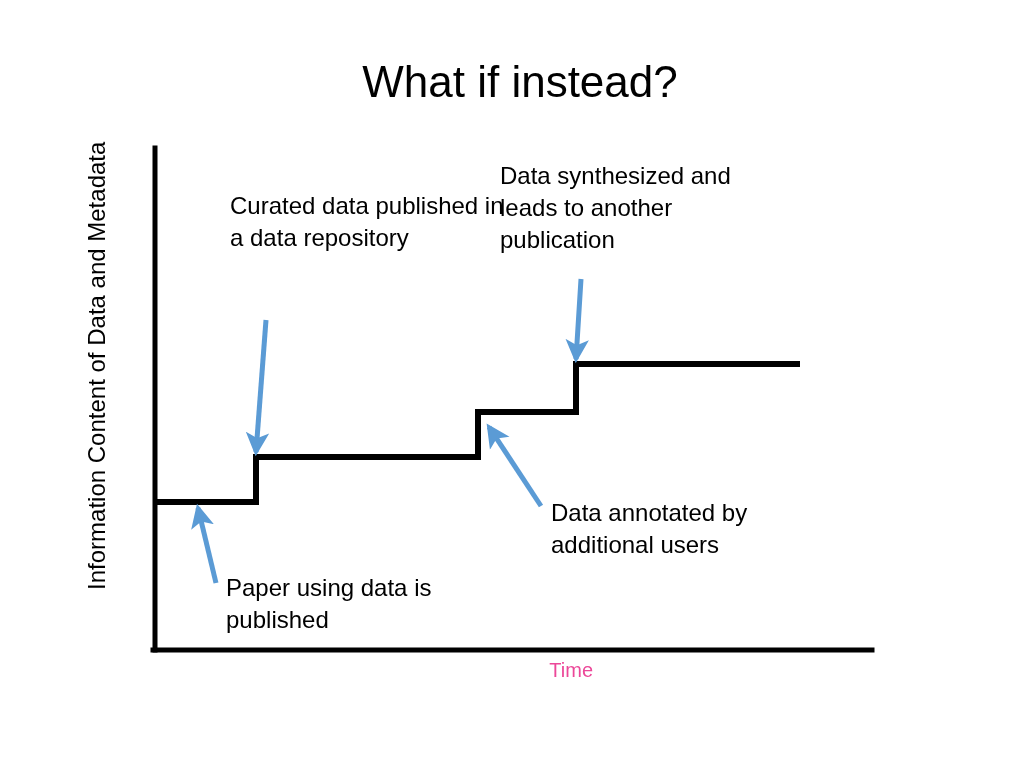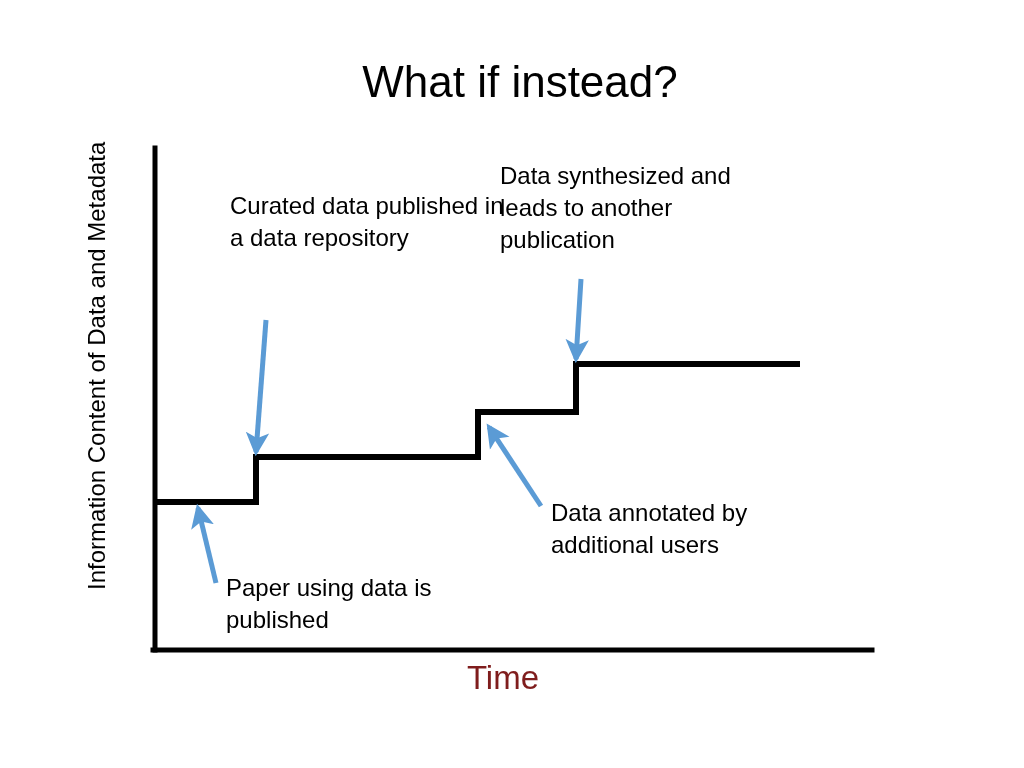--- a/index.html
+++ b/index.html
@@ -43,23 +43,23 @@
     font-size: 24px;
     line-height: 1.15;
     color: #000000;
     white-space: nowrap;
   }
   .xaxis-label {
     position: absolute;
     left: 413px;
     top: 659px;
     width: 180px;
-    text-align: center;
-    font-size: 33px;
-    color: #7f1d1d;
+    text-align: right;
+    font-size: 20px;
+    color: #ec4899;
   }
   .callout {
     position: absolute;
     font-size: 24px;
     line-height: 1.34;
     color: #000000;
   }
   #callout-curated  { left: 188px; top: 190px;  width: 280px; margin-left: 42px; }
   #callout-synth    { left: 500px; top: 160px;  width: 290px; }
   #callout-annot    { left: 551px; top: 497px;  width: 290px; }

